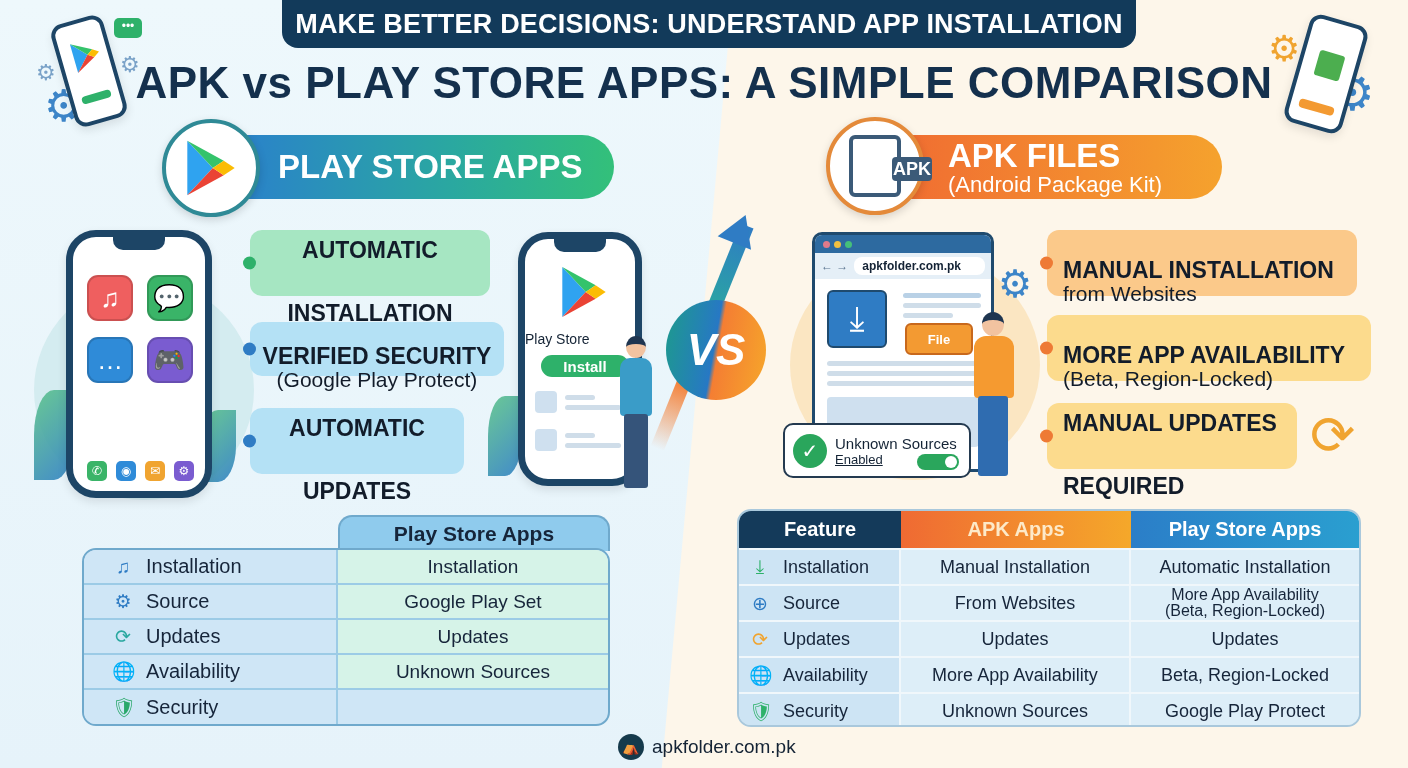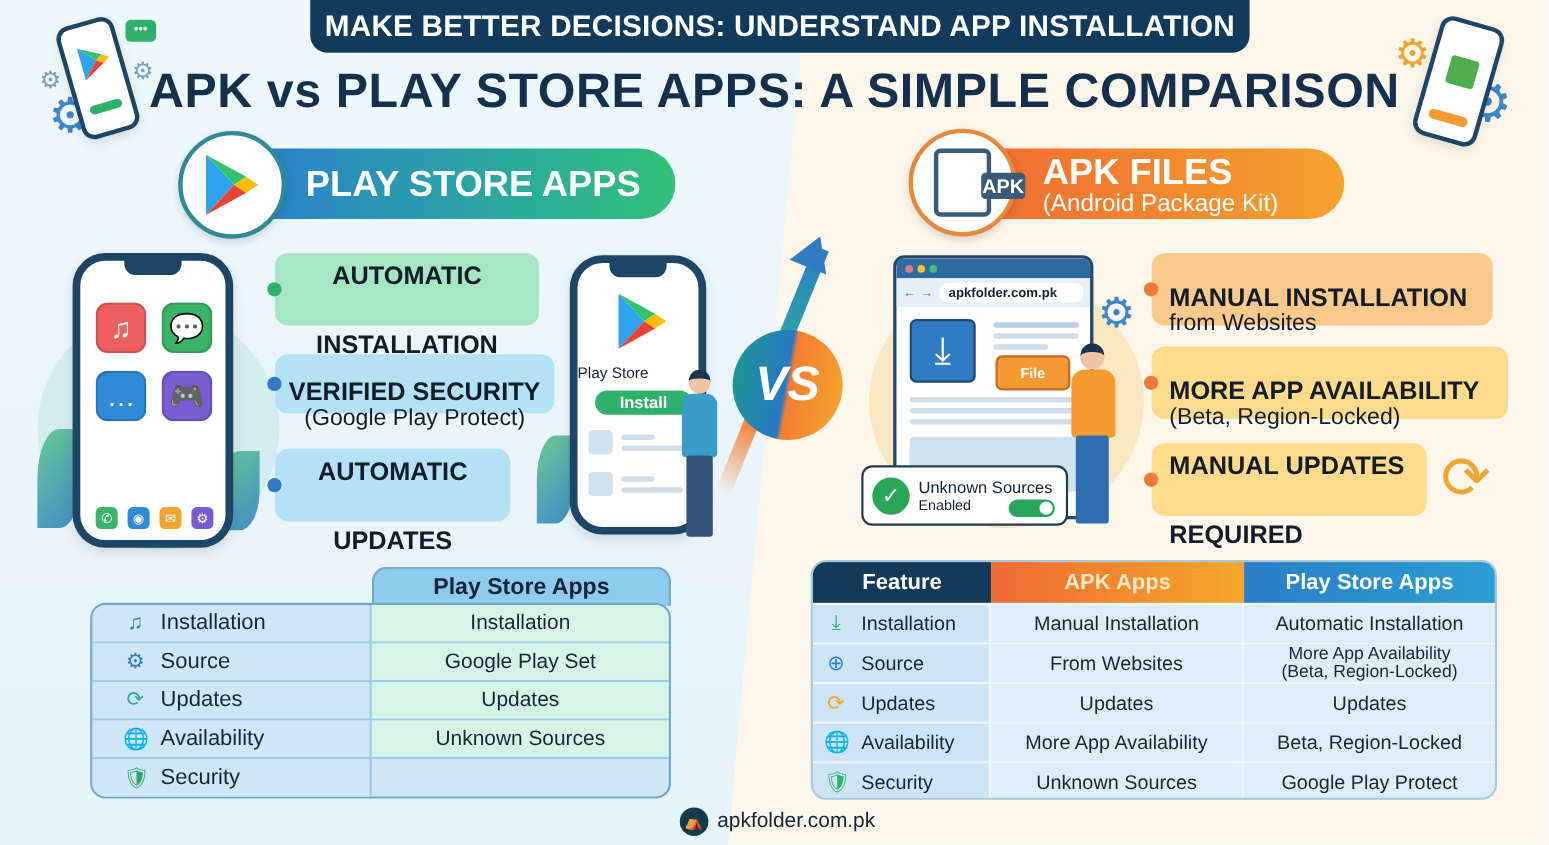--- a/index.html
+++ b/index.html
@@ -320,21 +320,21 @@
 <div class="abs" style="left:998px;top:262px;font-size:38px;color:#3d85c8;">⚙</div>
 <div class="abs" style="left:966px;top:312px;width:56px;height:168px;">
   <div class="abs" style="left:16px;top:0;width:22px;height:24px;border-radius:50%;background:#f2c3a0;border-top:8px solid #1e3550;"></div>
   <div class="abs" style="left:8px;top:24px;width:40px;height:62px;background:#f59a30;border-radius:12px 12px 4px 4px;"></div>
   <div class="abs" style="left:12px;top:84px;width:30px;height:80px;background:#2f6cb0;border-radius:3px;"></div>
 </div>
 <div class="abs unknown-card">
   <div class="check-circle">✓</div>
   <div>
     <div style="font-size:15px;color:#142335;">Unknown Sources</div>
-    <div style="font-size:13px;color:#142335;">Enabled</div>
+    <div style="font-size:13px;color:#142335;text-decoration:underline;">Enabled</div>
   </div>
   <div class="toggle"></div>
 </div>
 
 <div class="abs feat feat-orange" style="left:1047px;top:230px;width:310px;height:66px;padding-left:16px;">
   <span class="dot" style="background:#ee7a35;"></span>
   <span class="l1">MANUAL INSTALLATION</span>
   <span class="l2">from Websites</span>
 </div>
 <div class="abs feat feat-yellow" style="left:1047px;top:315px;width:324px;height:66px;padding-left:16px;">

